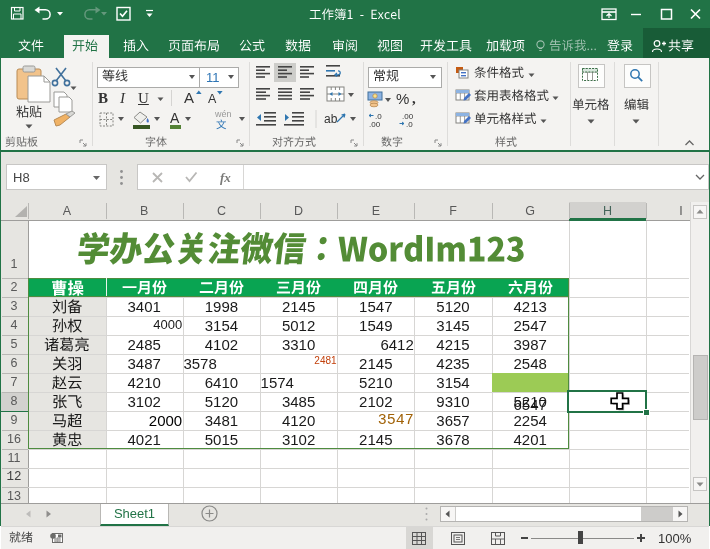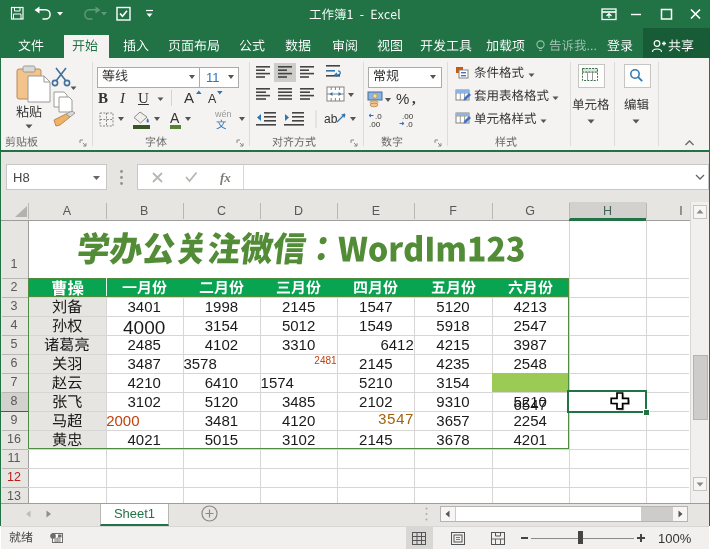--- a/index.html
+++ b/index.html
@@ -496,21 +496,21 @@
 <div class="abs" style="left:1px;top:278.3px;width:26px;height:19.0px;line-height:19.0px;text-align:center;font-size:12.5px;color:#595959;font-family:'Liberation Sans'">2</div>
 <div class="abs" style="left:1px;top:297.3px;width:26px;height:19.0px;line-height:19.0px;text-align:center;font-size:12.5px;color:#595959;font-family:'Liberation Sans'">3</div>
 <div class="abs" style="left:1px;top:316.3px;width:26px;height:19.0px;line-height:19.0px;text-align:center;font-size:12.5px;color:#595959;font-family:'Liberation Sans'">4</div>
 <div class="abs" style="left:1px;top:335.3px;width:26px;height:19.0px;line-height:19.0px;text-align:center;font-size:12.5px;color:#595959;font-family:'Liberation Sans'">5</div>
 <div class="abs" style="left:1px;top:354.3px;width:26px;height:19.0px;line-height:19.0px;text-align:center;font-size:12.5px;color:#595959;font-family:'Liberation Sans'">6</div>
 <div class="abs" style="left:1px;top:373.3px;width:26px;height:19.0px;line-height:19.0px;text-align:center;font-size:12.5px;color:#595959;font-family:'Liberation Sans'">7</div>
 <div class="abs" style="left:1px;top:392.3px;width:26px;height:19.0px;line-height:19.0px;text-align:center;font-size:12.5px;color:#595959;font-family:'Liberation Sans'">8</div>
 <div class="abs" style="left:1px;top:411.3px;width:26px;height:19.0px;line-height:19.0px;text-align:center;font-size:12.5px;color:#595959;font-family:'Liberation Sans'">9</div>
 <div class="abs" style="left:1px;top:430.3px;width:26px;height:19.0px;line-height:19.0px;text-align:center;font-size:12.5px;color:#595959;font-family:'Liberation Sans'">16</div>
 <div class="abs" style="left:1px;top:449.3px;width:26px;height:19.0px;line-height:19.0px;text-align:center;font-size:12.5px;color:#595959;font-family:'Liberation Sans'">11</div>
-<div class="abs" style="left:1px;top:468.3px;width:26px;height:19.0px;line-height:19.0px;text-align:center;font-size:12.5px;color:#b91c1c;font-family:Liberation Sans, sans-serif">12</div>
+<div class="abs" style="left:1px;top:468.3px;width:26px;height:19.0px;line-height:19.0px;text-align:center;font-size:12.5px;color:#404040;font-family:Liberation Mono, monospace">12</div>
 <div class="abs" style="left:1px;top:487.3px;width:26px;height:19.0px;line-height:19.0px;text-align:center;font-size:12.5px;color:#595959;font-family:'Liberation Sans'">13</div>
 <div class="abs" style="left:2px;top:278.3px;width:26px;height:1px;background:#b9b8b5"></div>
 <div class="abs" style="left:2px;top:297.3px;width:26px;height:1px;background:#b9b8b5"></div>
 <div class="abs" style="left:2px;top:316.3px;width:26px;height:1px;background:#b9b8b5"></div>
 <div class="abs" style="left:2px;top:335.3px;width:26px;height:1px;background:#b9b8b5"></div>
 <div class="abs" style="left:2px;top:354.3px;width:26px;height:1px;background:#b9b8b5"></div>
 <div class="abs" style="left:2px;top:373.3px;width:26px;height:1px;background:#b9b8b5"></div>
 <div class="abs" style="left:2px;top:392.3px;width:26px;height:1px;background:#b9b8b5"></div>
 <div class="abs" style="left:2px;top:411.3px;width:26px;height:1px;background:#b9b8b5"></div>
 <div class="abs" style="left:2px;top:430.3px;width:26px;height:1px;background:#b9b8b5"></div>
@@ -599,25 +599,25 @@
 <div class="abs" style="left:183.4px;top:298.3px;width:76px;text-align:center;font-size:15px;color:#1a1a1a;font-family:'Liberation Sans'">1998</div>
 <div class="abs" style="left:260.6px;top:298.3px;width:76px;text-align:center;font-size:15px;color:#1a1a1a;font-family:'Liberation Sans'">2145</div>
 <div class="abs" style="left:337.8px;top:298.3px;width:76px;text-align:center;font-size:15px;color:#1a1a1a;font-family:'Liberation Sans'">1547</div>
 <div class="abs" style="left:415.0px;top:298.3px;width:76px;text-align:center;font-size:15px;color:#1a1a1a;font-family:'Liberation Sans'">5120</div>
 <div class="abs" style="left:492.2px;top:298.3px;width:76px;text-align:center;font-size:15px;color:#1a1a1a;font-family:'Liberation Sans'">4213</div>
 <div style="position:absolute;left:51.8px;top:319.3px;line-height:0">
       <svg width="30.4" height="16.0" viewBox="0 0 30.4 16.0">
         <path fill="#1a1a1a" d="M11.8 3.2C12.6 5.2 13.3 7.8 13.6 9.5L14.7 9.1C14.4 7.4 13.7 4.9 12.9 2.9ZM9.8 -0.5V11.9C9.8 12.1 9.7 12.2 9.5 12.2C9.2 12.2 8.4 12.2 7.6 12.2C7.8 12.5 7.9 13 8 13.3C9.1 13.3 9.8 13.3 10.3 13.1C10.7 12.9 10.9 12.6 10.9 11.9V-0.5ZM7.6 3C7.3 5.3 6.6 7.7 5.7 9.2C6 9.3 6.5 9.6 6.7 9.7C7.6 8.1 8.3 5.6 8.7 3.2ZM0.6 7.5 0.9 8.6 2.9 7.8V12.1C2.9 12.3 2.8 12.3 2.6 12.4C2.5 12.4 1.9 12.4 1.3 12.3C1.5 12.6 1.6 13.1 1.7 13.3C2.5 13.3 3.1 13.3 3.4 13.1C3.8 13 3.9 12.7 3.9 12.1V7.4L5.9 6.6L5.7 5.5L3.9 6.3V4.3C4.8 3.3 5.9 1.9 6.6 0.8L5.9 0.3L5.6 0.3H1V1.4H4.9C4.3 2.3 3.5 3.4 2.9 4.1V6.7C2 7 1.2 7.3 0.6 7.5Z M28.2 1.9C27.7 4.5 26.8 6.7 25.6 8.5C24.4 6.7 23.7 4.6 23.2 1.9ZM21.6 0.8V1.9H22.2C22.7 5 23.5 7.4 24.8 9.4C23.7 10.8 22.3 11.8 20.8 12.4C21 12.6 21.3 13.1 21.5 13.4C23 12.7 24.4 11.7 25.5 10.4C26.4 11.5 27.6 12.5 29.1 13.5C29.3 13.1 29.6 12.7 29.9 12.5C28.4 11.6 27.2 10.6 26.3 9.4C27.8 7.4 28.9 4.6 29.4 1L28.7 0.7L28.5 0.8ZM18.4 -0.6V2.6H15.9V3.7H18.1C17.6 5.8 16.5 8.2 15.5 9.5C15.7 9.8 16 10.3 16.2 10.6C17 9.5 17.8 7.6 18.4 5.8V13.4H19.5V5.6C20.2 6.5 21.1 7.6 21.4 8.2L22.1 7.2C21.7 6.7 20 4.8 19.5 4.3V3.7H21.6V2.6H19.5V-0.6Z"></path>
       </svg>
     </div>
-<div class="abs" style="left:106.2px;top:317.3px;width:76px;text-align:center;font-size:19px;color:#1a1a1a;font-family:'Liberation Sans'">4000</div>
+<div class="abs" style="left:106.2px;top:317.3px;width:76px;text-align:right;font-size:13px;color:#1a1a1a;font-family:'Liberation Sans'">4000</div>
 <div class="abs" style="left:183.4px;top:317.3px;width:76px;text-align:center;font-size:15px;color:#1a1a1a;font-family:'Liberation Sans'">3154</div>
 <div class="abs" style="left:260.6px;top:317.3px;width:76px;text-align:center;font-size:15px;color:#1a1a1a;font-family:'Liberation Sans'">5012</div>
 <div class="abs" style="left:337.8px;top:317.3px;width:76px;text-align:center;font-size:15px;color:#1a1a1a;font-family:'Liberation Sans'">1549</div>
-<div class="abs" style="left:415.0px;top:317.3px;width:76px;text-align:center;font-size:15px;color:#1a1a1a;font-family:'Liberation Sans'">5918</div>
+<div class="abs" style="left:415.0px;top:317.3px;width:76px;text-align:center;font-size:15px;color:#1a1a1a;font-family:'Liberation Sans'">3145</div>
 <div class="abs" style="left:492.2px;top:317.3px;width:76px;text-align:center;font-size:15px;color:#1a1a1a;font-family:'Liberation Sans'">2547</div>
 <div style="position:absolute;left:44.2px;top:338.3px;line-height:0">
       <svg width="45.6" height="16.0" viewBox="0 0 45.6 16.0">
         <path fill="#1a1a1a" d="M1.5 0.5C2.3 1.2 3.3 2.2 3.8 2.8L4.6 2C4.1 1.4 3.1 0.4 2.2 -0.2ZM5.1 4V5H9.1C7.6 6.2 6.1 7.2 4.4 7.9C4.7 8.1 5 8.7 5.2 8.9C5.9 8.6 6.5 8.2 7.1 7.8V13.3H8.2V12.7H12.5V13.3H13.6V6.6H9C9.6 6.1 10.2 5.6 10.7 5H14.6V4H11.8C12.8 2.9 13.6 1.6 14.4 0.3L13.3 -0.1C12.5 1.4 11.4 2.8 10.2 4H9.6V2.1H11.8V1.1H9.6V-0.6H8.5V1.1H5.7V2.1H8.5V4ZM8.2 10H12.5V11.7H8.2ZM8.2 9.1V7.5H12.5V9.1ZM0.7 4.2V5.3H2.8V10.5C2.8 11.3 2.3 11.9 2 12.2C2.2 12.3 2.5 12.7 2.7 13C2.9 12.7 3.3 12.4 5.8 10.5C5.6 10.3 5.5 9.9 5.4 9.6L3.9 10.6V4.2Z M19.2 5H26.5V6H19.2ZM19.2 3.2H26.5V4.2H19.2ZM24.9 -0.6V0.3H20.7V-0.6H19.5V0.3H16.2V1.3H19.5V2.2H20.7V1.3H24.9V2.2H26V1.3H29.4V0.3H26V-0.6ZM18.1 2.5V6.8H19.5C18.7 7.9 17.4 9.3 15.7 10.3C15.9 10.5 16.3 10.8 16.5 11.1C17.1 10.7 17.7 10.2 18.2 9.8V12.4H25.1C25.2 12.7 25.3 13.1 25.4 13.3C26.1 13.4 26.7 13.4 27.1 13.3C27.5 13.3 27.8 13.2 28 13C28.4 12.5 28.6 11.3 28.8 8.1C28.8 8 28.9 7.7 28.9 7.7H20.2C20.4 7.4 20.6 7.1 20.7 6.9L20.2 6.8H27.6V2.5ZM22.9 8.6C22.4 9.7 21.1 10.4 19.6 10.9C19.9 11 20.2 11.3 20.3 11.5H19.3V9.2H18.8L19.5 8.5H27.7C27.6 11 27.4 12 27.1 12.3C27 12.4 26.8 12.4 26.6 12.4L25.6 12.4V11.5H20.4C21.3 11.2 22.2 10.7 22.9 10C24 10.5 25.4 11.1 26.1 11.5L26.6 10.7C25.9 10.3 24.6 9.8 23.5 9.4C23.7 9.2 23.8 9 23.9 8.8Z M31.6 6.6V9.1H32.7V7.5H43.3V9.1H44.4V6.6ZM34.6 3.5H41.5V4.8H34.6ZM33.5 2.7V5.6H42.6V2.7ZM35 8.5C34.9 11 34.4 11.9 31.3 12.4C31.5 12.6 31.8 13.1 31.9 13.4C34.9 12.8 35.8 11.7 36.1 9.5H39.7V11.7C39.7 12.8 40.1 13.1 41.4 13.1C41.6 13.1 42.9 13.1 43.2 13.1C44.2 13.1 44.5 12.7 44.6 10.9C44.3 10.8 43.9 10.7 43.6 10.5C43.6 11.9 43.5 12.1 43.1 12.1C42.8 12.1 41.7 12.1 41.5 12.1C41 12.1 40.9 12.1 40.9 11.7V8.5ZM37 -0.5C37.3 -0.1 37.5 0.4 37.7 0.8H31.3V1.8H44.7V0.8H39C38.8 0.4 38.5 -0.2 38.1 -0.7Z"></path>
       </svg>
     </div>
 <div class="abs" style="left:106.2px;top:336.3px;width:76px;text-align:center;font-size:15px;color:#1a1a1a;font-family:'Liberation Sans'">2485</div>
 <div class="abs" style="left:183.4px;top:336.3px;width:76px;text-align:center;font-size:15px;color:#1a1a1a;font-family:'Liberation Sans'">4102</div>
 <div class="abs" style="left:260.6px;top:336.3px;width:76px;text-align:center;font-size:15px;color:#1a1a1a;font-family:'Liberation Sans'">3310</div>
 <div class="abs" style="left:337.8px;top:336.3px;width:76px;text-align:right;font-size:15px;color:#1a1a1a;font-family:'Liberation Sans'">6412</div>
@@ -654,21 +654,21 @@
 <div class="abs" style="left:183.4px;top:393.3px;width:76px;text-align:center;font-size:15px;color:#1a1a1a;font-family:'Liberation Sans'">5120</div>
 <div class="abs" style="left:260.6px;top:393.3px;width:76px;text-align:center;font-size:15px;color:#1a1a1a;font-family:'Liberation Sans'">3485</div>
 <div class="abs" style="left:337.8px;top:393.3px;width:76px;text-align:center;font-size:15px;color:#1a1a1a;font-family:'Liberation Sans'">2102</div>
 <div class="abs" style="left:415.0px;top:393.3px;width:76px;text-align:center;font-size:15px;color:#1a1a1a;font-family:'Liberation Sans'">9310</div>
 <div class="abs" style="left:492.2px;top:393.3px;width:76px;text-align:center;font-size:15px;color:#1a1a1a;font-family:'Liberation Sans'">5210</div>
 <div style="position:absolute;left:51.8px;top:414.3px;line-height:0">
       <svg width="30.4" height="16.0" viewBox="0 0 30.4 16.0">
         <path fill="#1a1a1a" d="M0.9 9.1V10.2H10.8V9.1ZM3.4 2.5C3.3 4 3.1 6 2.9 7.2H3.3L12.7 7.3C12.4 10.4 12.1 11.7 11.7 12.1C11.5 12.3 11.3 12.3 11 12.3C10.6 12.3 9.6 12.3 8.6 12.2C8.8 12.5 9 13 9 13.3C10 13.4 10.9 13.4 11.4 13.3C11.9 13.3 12.3 13.2 12.6 12.9C13.2 12.3 13.6 10.7 13.9 6.7C14 6.5 14 6.2 14 6.2H11.3C11.5 4.3 11.8 1.9 11.9 0.3L11.1 0.2L10.9 0.3H2V1.4H10.7C10.6 2.8 10.4 4.6 10.2 6.2H4.2C4.3 5.1 4.5 3.7 4.6 2.6Z M24.2 6.9H27.9V9.7H24.2ZM23.1 5.9V10.6H29V5.9ZM16.7 6.2C16.6 8.9 16.5 11.3 15.6 12.8C15.9 13 16.3 13.3 16.5 13.4C17 12.6 17.3 11.6 17.4 10.4C18.5 12.5 20.4 13 23.6 13H29.5C29.5 12.6 29.8 12.1 29.9 11.9C29 11.9 24.3 11.9 23.6 11.9C22.1 11.9 20.9 11.8 20 11.4V8.3H22.3V7.3H20V5.2H22.4C22.6 5.3 22.9 5.5 23 5.7C24.6 4.7 25.6 3.3 25.9 1H28.2C28.1 3 28 3.8 27.8 4C27.7 4.1 27.5 4.1 27.3 4.1C27.1 4.1 26.5 4.1 25.9 4.1C26 4.3 26.1 4.8 26.1 5.1C26.8 5.1 27.5 5.1 27.8 5.1C28.2 5 28.5 4.9 28.7 4.7C29 4.3 29.2 3.2 29.3 0.5C29.3 0.3 29.3 0 29.3 0H22.6V1H24.8C24.5 2.8 23.8 4 22.5 4.8V4.1H19.8V2.2H22.2V1.2H19.8V-0.6H18.7V1.2H16.3V2.2H18.7V4.1H16V5.2H18.9V10.7C18.4 10.2 17.9 9.5 17.6 8.5C17.7 7.8 17.7 7.1 17.7 6.3Z"></path>
       </svg>
     </div>
-<div class="abs" style="left:106.2px;top:412.3px;width:76px;text-align:left;font-size:15px;color:#c2410c;font-family:'Liberation Sans'">2000</div>
+<div class="abs" style="left:106.2px;top:412.3px;width:76px;text-align:right;font-size:15px;color:#000000;font-family:'Liberation Sans'">2000</div>
 <div class="abs" style="left:183.4px;top:412.3px;width:76px;text-align:center;font-size:15px;color:#1a1a1a;font-family:'Liberation Sans'">3481</div>
 <div class="abs" style="left:260.6px;top:412.3px;width:76px;text-align:center;font-size:15px;color:#1a1a1a;font-family:'Liberation Sans'">4120</div>
 <div class="abs" style="left:337.8px;top:412.3px;width:76px;text-align:right;font-size:15px;color:#a16207;font-family:Liberation Mono, monospace">3547</div>
 <div class="abs" style="left:415.0px;top:412.3px;width:76px;text-align:center;font-size:15px;color:#1a1a1a;font-family:'Liberation Sans'">3657</div>
 <div class="abs" style="left:492.2px;top:412.3px;width:76px;text-align:center;font-size:15px;color:#1a1a1a;font-family:'Liberation Sans'">2254</div>
 <div style="position:absolute;left:51.8px;top:433.3px;line-height:0">
       <svg width="30.4" height="16.0" viewBox="0 0 30.4 16.0">
         <path fill="#1a1a1a" d="M9 11.6C10.7 12.2 12.4 12.9 13.5 13.4L14.3 12.6C13.2 12.1 11.4 11.4 9.7 10.8ZM5.4 10.8C4.4 11.5 2.4 12.2 0.9 12.6C1.1 12.8 1.5 13.2 1.7 13.4C3.2 13 5.2 12.3 6.4 11.5ZM2.5 5.4V10.6H12.8V5.4H8.2V4.3H14.4V3.2H10.6V1.8H13.4V0.7H10.6V-0.6H9.5V0.7H5.8V-0.6H4.6V0.7H1.9V1.8H4.6V3.2H0.8V4.3H7V5.4ZM5.8 3.2V1.8H9.5V3.2ZM3.6 8.4H7V9.7H3.6ZM8.2 8.4H11.7V9.7H8.2ZM3.6 6.2H7V7.6H3.6ZM8.2 6.2H11.7V7.6H8.2Z M19.6 8.2V11.5C19.6 12.7 20 13.1 21.7 13.1C22.1 13.1 24.5 13.1 24.9 13.1C26.3 13.1 26.6 12.6 26.8 10.5C26.5 10.4 26 10.2 25.7 10C25.6 11.7 25.5 12 24.8 12C24.2 12 22.2 12 21.8 12C20.9 12 20.8 11.9 20.8 11.4V8.2ZM26.4 8.6C27.2 9.8 28.2 11.3 28.6 12.2L29.7 11.6C29.2 10.7 28.2 9.2 27.4 8.2ZM17.6 8.2C17.3 9.4 16.6 10.9 15.8 11.9L16.9 12.4C17.6 11.4 18.2 9.8 18.7 8.6ZM17.2 1.2V6H22.2V7.5L21.4 8C22.3 8.7 23.4 9.6 23.9 10.3L24.8 9.5C24.3 9 23.4 8.2 22.6 7.6H23.3V6H28.5V1.2H23.3V-0.6H22.2V1.2ZM18.3 2.2H22.2V5H18.3ZM23.3 2.2H27.3V5H23.3Z"></path>
       </svg>
     </div>

